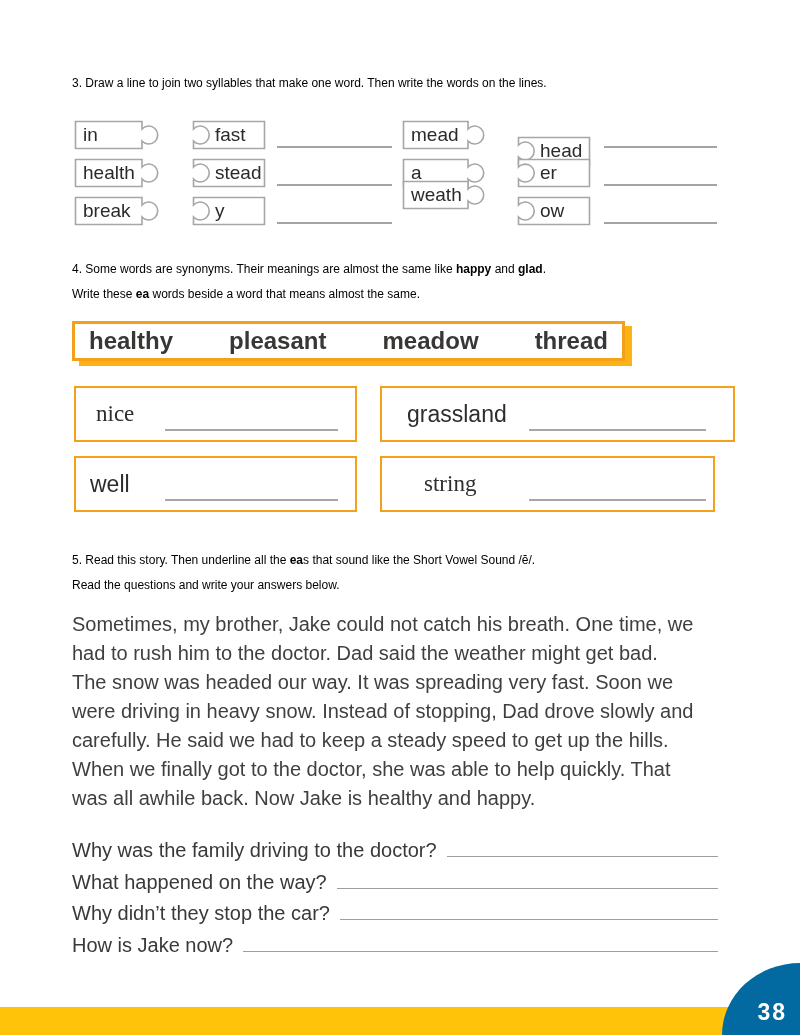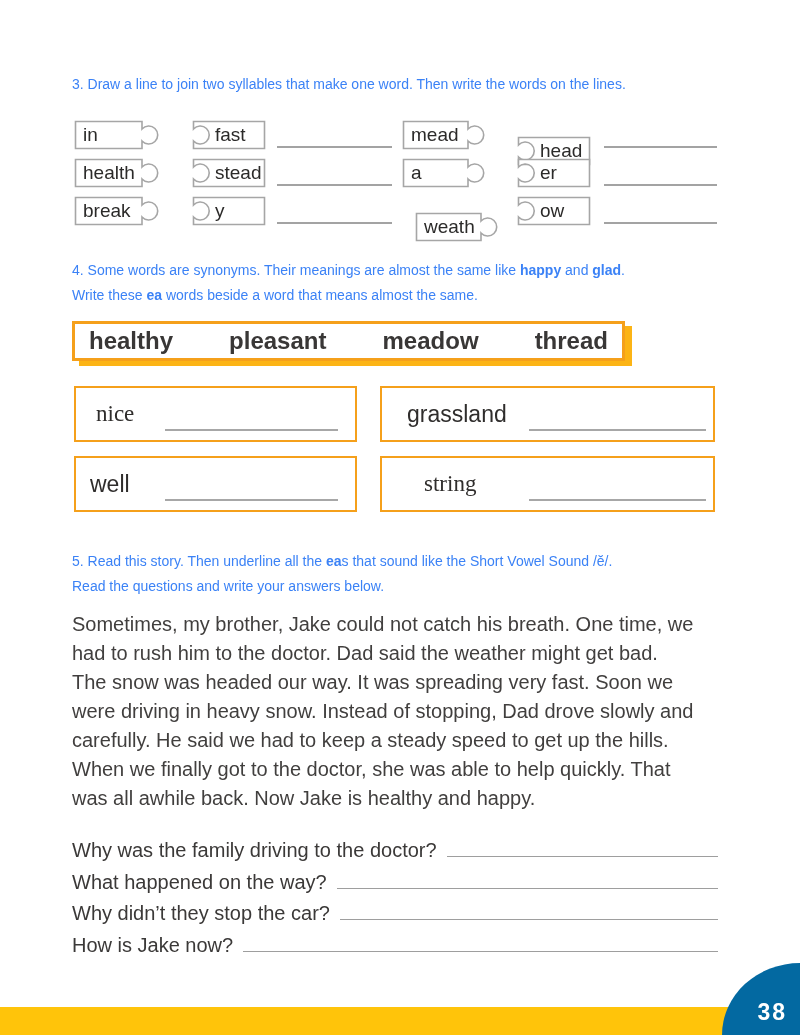--- a/index.html
+++ b/index.html
@@ -1,19 +1,19 @@
 <!DOCTYPE html>
 <html><head>
 <meta charset="utf-8">
 <style>
   html,body{margin:0;padding:0;background:#ffffff;}
   .page{position:relative;width:800px;height:1035px;background:#ffffff;overflow:hidden;
         font-family:"Liberation Sans",sans-serif;color:#2e2c2b;}
   .abs{position:absolute;}
-  .instr{font-size:14px;color:#3b82f6;white-space:nowrap;letter-spacing:0;}
+  .instr{font-size:12px;color:#000000;white-space:nowrap;letter-spacing:0;}
   .instr b{font-weight:700;}
   
   .piece{position:absolute;height:30px;text-align:right;}
   .piece svg{position:absolute;left:0;top:0;overflow:visible;}
   .syll{position:absolute;top:0;height:30px;line-height:30px;font-size:19px;color:#2b2a29;white-space:nowrap;}
   .syll-tab{left:9px;}
   .syll-socket{left:23px;}
   .ansline{position:absolute;border-bottom:2px solid #a3a3a3;height:0;}
   
   .wordbank{position:absolute;left:72px;top:321px;width:519px;height:34px;background:#fff;
@@ -91,21 +91,21 @@
       <path d="M1.5 1.5 H66 V9 A9 9 0 1 1 66 21 V28.5 H1.5 Z" fill="#ffffff" stroke="#a6a6a6" stroke-width="1.6"></path>
       </svg>
     <span class="syll syll-tab">mead</span>
   </div>
   <div class="piece" style="left:402px;top:158px;width:86px;">
     <svg width="86" height="30">
       <path d="M1.5 1.5 H66 V9 A9 9 0 1 1 66 21 V28.5 H1.5 Z" fill="#ffffff" stroke="#a6a6a6" stroke-width="1.6"></path>
       </svg>
     <span class="syll syll-tab">a</span>
   </div>
-  <div class="piece" style="left:402px;top:212px;width:86px;margin-left:13px;">
+  <div class="piece" style="left:402px;top:180px;width:86px;">
     <svg width="86" height="30">
       <path d="M1.5 1.5 H66 V9 A9 9 0 1 1 66 21 V28.5 H1.5 Z" fill="#ffffff" stroke="#a6a6a6" stroke-width="1.6"></path>
       </svg>
     <span class="syll syll-tab">weath</span>
   </div>
 
   <div class="piece" style="left:517px;top:120px;width:74px;margin-top:16px;">
     <svg width="74" height="30">
       <path d="M1.5 1.5 H72.5 V28.5 H1.5 V21 A9 9 0 1 0 1.5 9 Z" fill="#ffffff" stroke="#a6a6a6" stroke-width="1.6"></path>
       </svg>
@@ -135,21 +135,21 @@
     <span class="wb-word">healthy</span>
     <span class="wb-word">pleasant</span>
     <span class="wb-word">meadow</span>
     <span class="wb-word">thread</span>
   </div>
 
   <div class="synbox" style="left: 74px; top: 386px; width: 279px; border-color: rgb(245, 160, 27);">
     <span class="synword" style="left:20px;font-family:Liberation Serif, serif;">nice</span>
     <div class="synline" style="left:89px;top:41px;width:173px;"></div>
   </div>
-  <div class="synbox" style="left: 380px; top: 386px; width: 331px; border-color: rgb(245, 160, 27);">
+  <div class="synbox" style="left: 380px; top: 386px; width: 331px; border-color: rgb(245, 160, 27); padding-left: 20px;">
     <span class="synword" style="left:25px;">grassland</span>
     <div class="synline" style="left:147px;top:41px;width:177px;"></div>
   </div>
   <div class="synbox" style="left: 74px; top: 456px; width: 279px; border-color: rgb(245, 160, 27);">
     <span class="synword" style="left:14px;">well</span>
     <div class="synline" style="left:89px;top:41px;width:173px;"></div>
   </div>
   <div class="synbox" style="left: 380px; top: 456px; width: 331px; border-color: rgb(245, 160, 27);">
     <span class="synword" style="left:42px;font-family:Liberation Serif, serif;">string</span>
     <div class="synline" style="left:147px;top:41px;width:177px;"></div>

